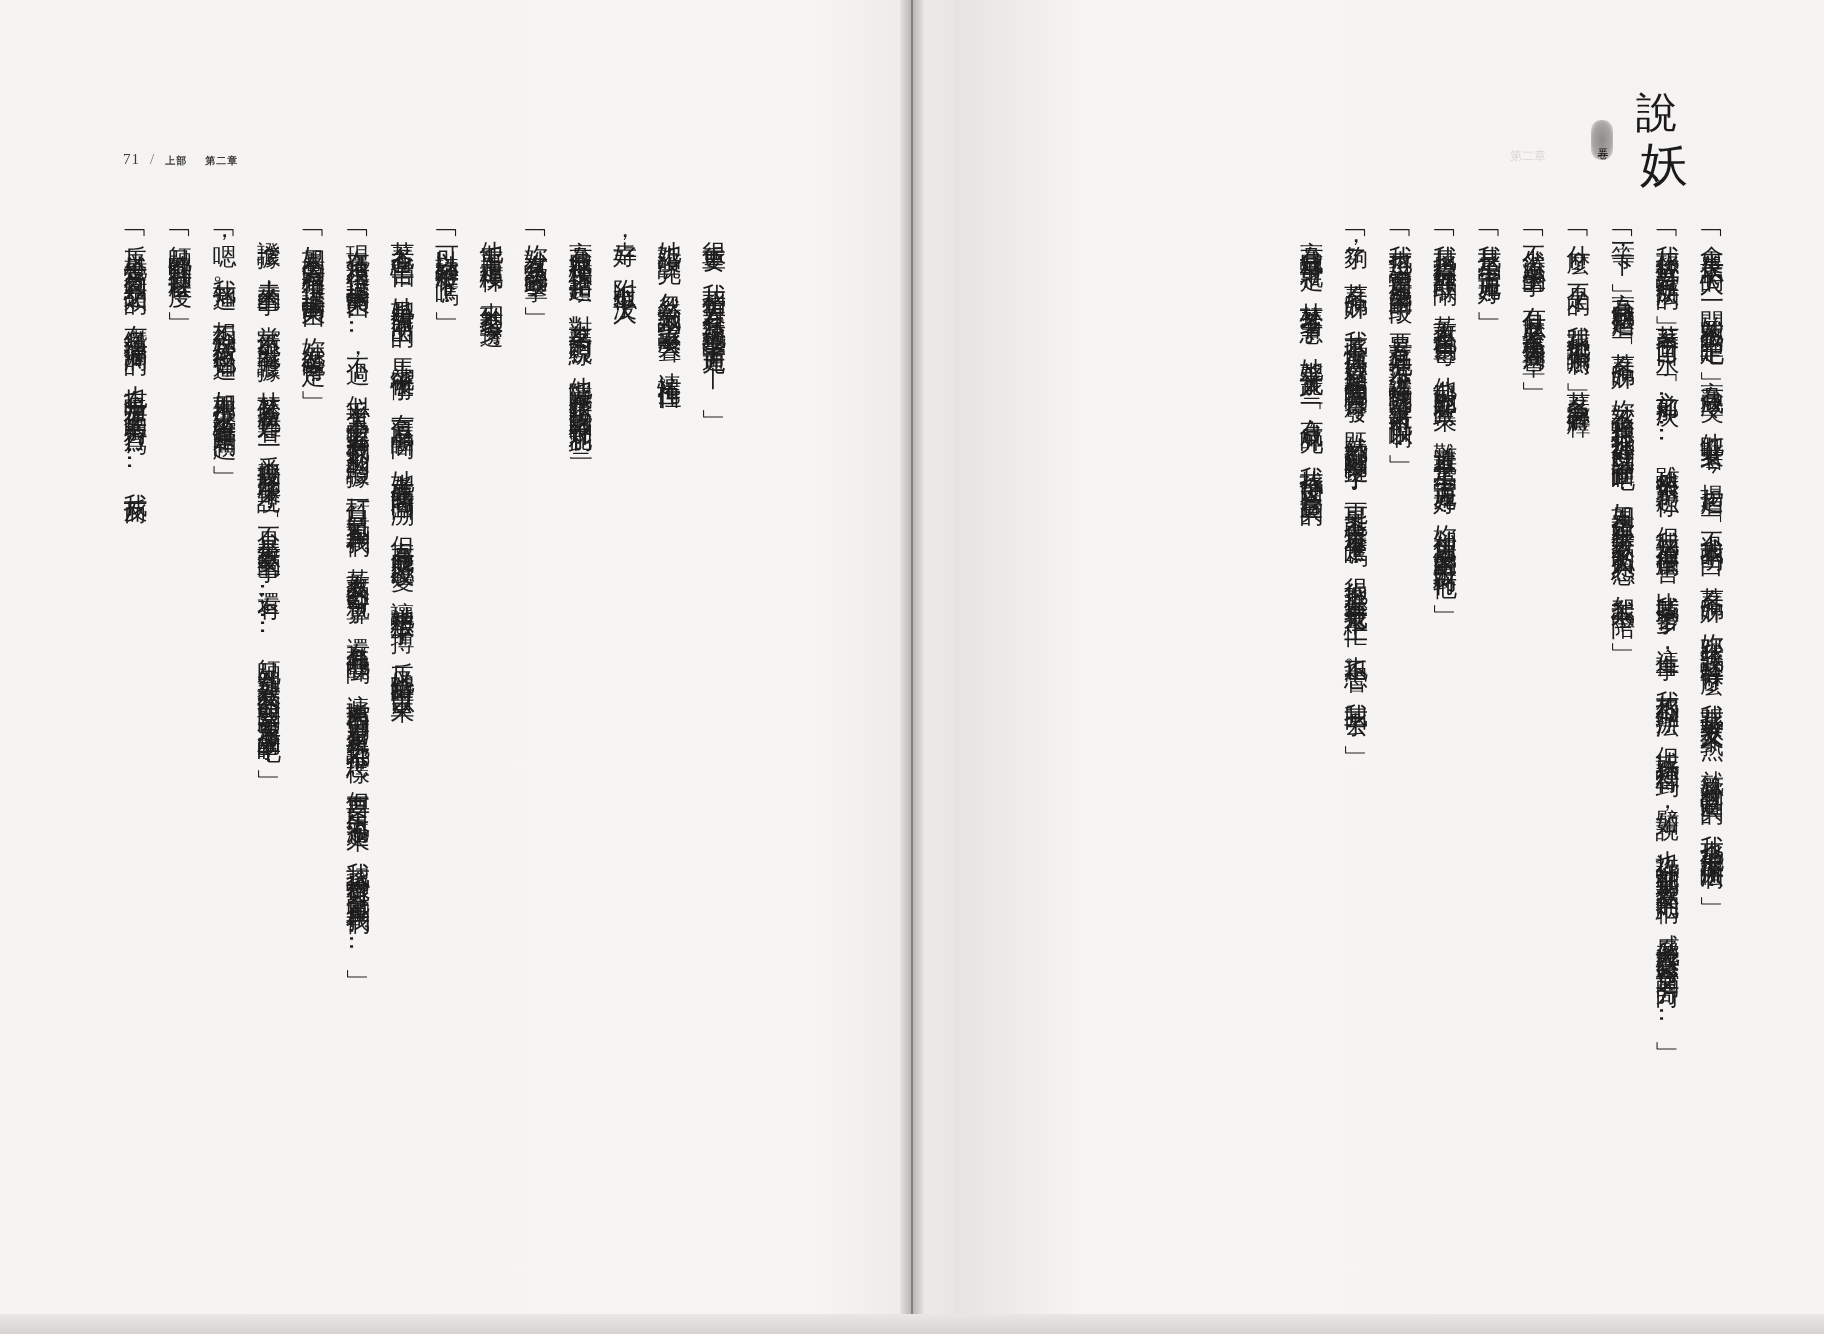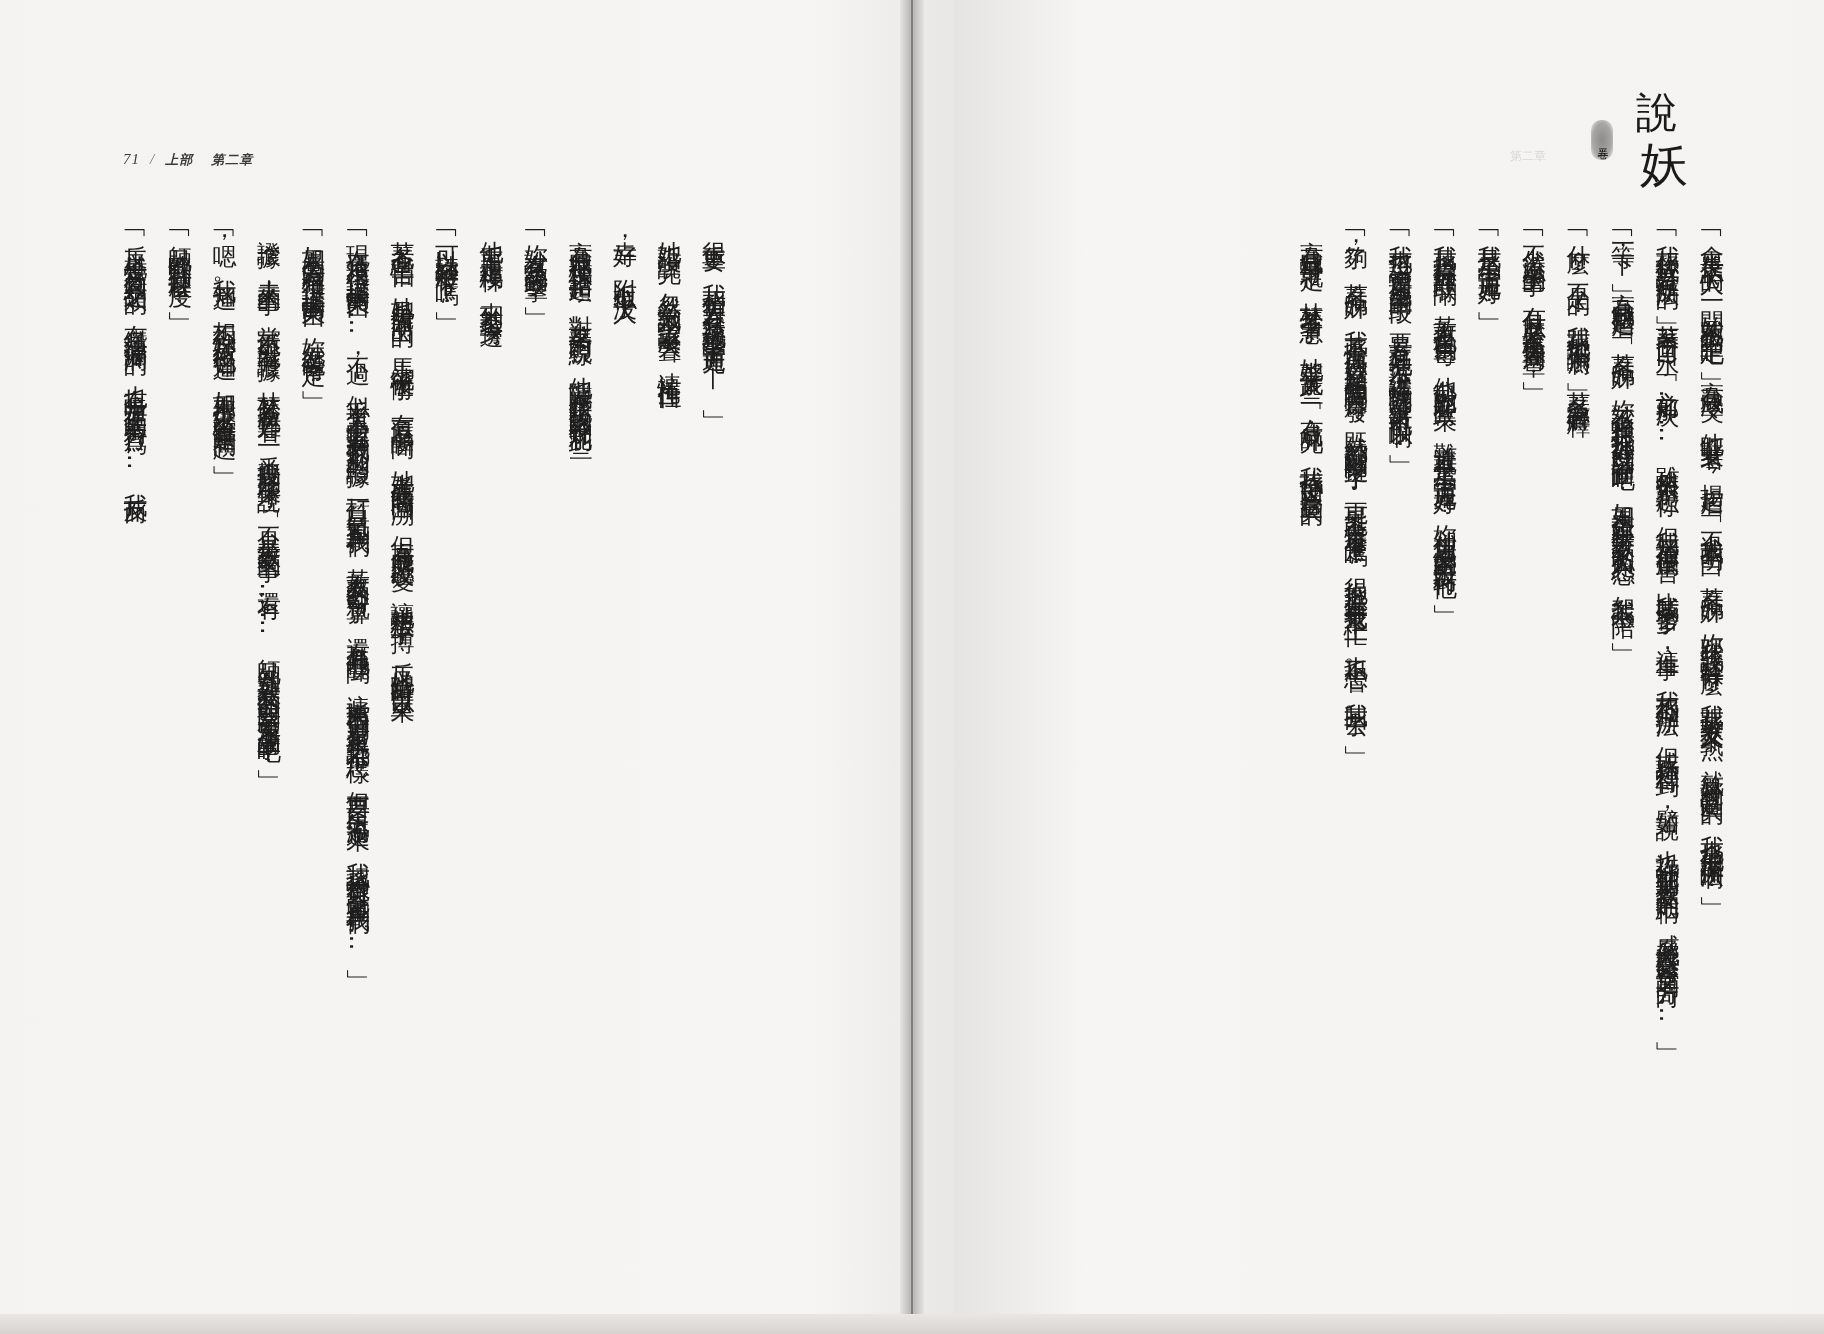--- a/index.html
+++ b/index.html
@@ -7,38 +7,38 @@
       width: 1824px; height: 1334px;
       background: #f4f2f1;
       position: relative; overflow: hidden;
       font-family: "DejaVu Serif", "Liberation Serif", serif;
     }
     .spread { position: absolute; inset: 0; display: flex; }
     .page {
       position: relative; height: 1334px;
       background: #f6f5f3;
     }
-    .page.left { width: 1000px; background: linear-gradient(to right, #f5f3f2 0%, #f6f5f3 85%, #e9e7e5 100%); font-style: italic; }
+    .page.left { width: 1000px; background: linear-gradient(to right, #f5f3f2 0%, #f6f5f3 85%, #e9e7e5 100%); }
     .page.right { width: 912px; background: linear-gradient(to left, #f5f3f2 0%, #f6f5f3 85%, #e6e4e2 100%); }
     .gutter {
       position: absolute; left: 900px; top: 0; width: 24px; height: 1334px;
       background: linear-gradient(to right, #e6e4e2, #b9b7b5 45%, #5a5856 50%, #b9b7b5 55%, #e6e4e2);
     }
     .edge-bottom {
       position: absolute; left: 0; right: 0; bottom: 0; height: 20px;
       background: linear-gradient(to bottom, #e9e6e4, #d8d3d0);
     }
     .running-head {
       position: absolute; left: 123px; top: 151px;
       font-size: 15px; color: #3a3a3a; letter-spacing: 1px;
       display: flex; gap: 10px; align-items: baseline;
       font-family: "Liberation Serif", serif;
     }
     .running-head .sep { color: #777; }
-    .running-head .part, .running-head .chapter { font-weight: bold; font-family: "DejaVu Sans", sans-serif; font-size: 13px; }
+    .running-head .part, .running-head .chapter { font-weight: bold; font-family: "DejaVu Sans", sans-serif; font-size: 10px; }
     .running-head .chapter { margin-left: 8px; }
 
     .logo {
       position: absolute; left: 1628px; top: 92px; width: 80px; height: 110px;
     }
     .logo .t1 {
       position: absolute; left: 8px; top: 0; font-size: 42px; color: #1a1a1a;
       font-family: "DejaVu Serif", serif; line-height: 1;
     }
     .logo .t2 {

